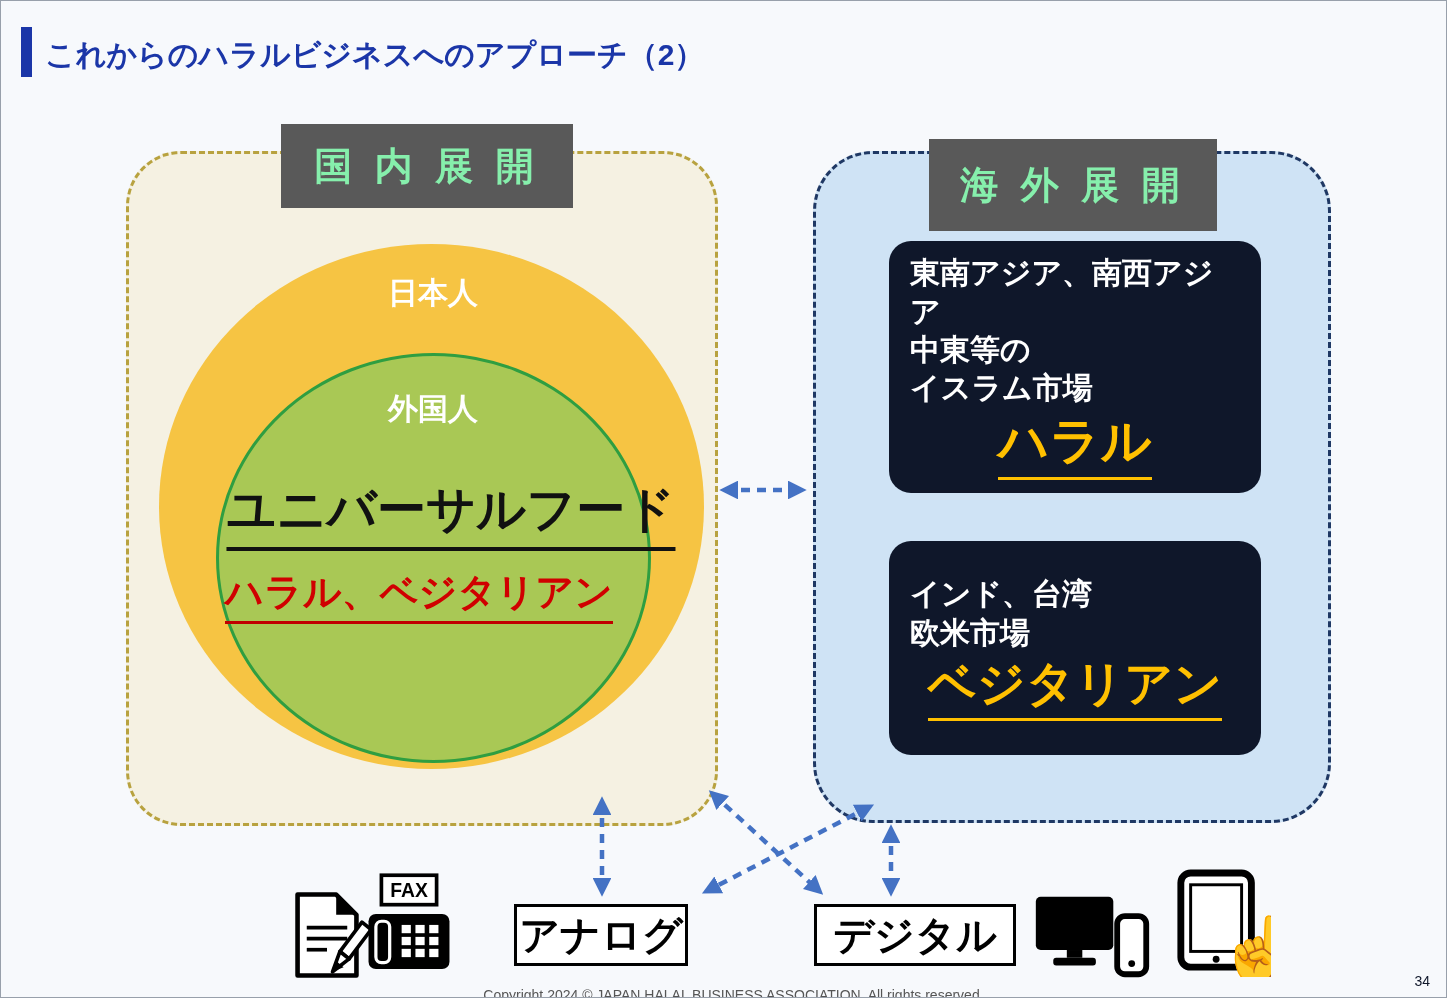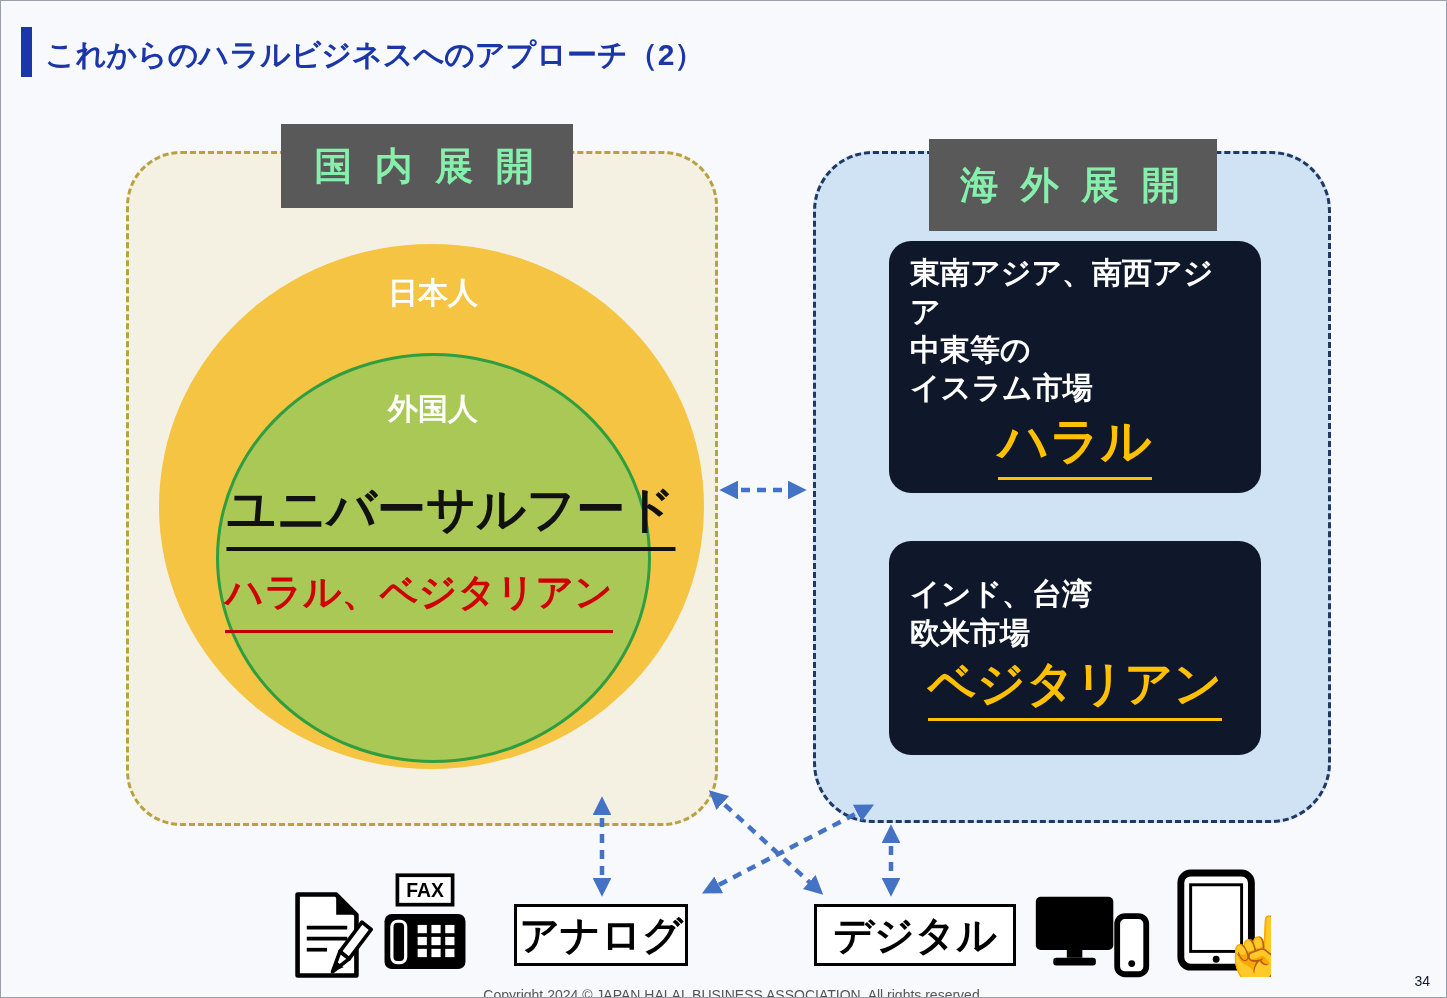--- a/index.html
+++ b/index.html
@@ -40,21 +40,21 @@
     background:#a9c855; border:3px solid #2f9e41; border-radius:50%;
   }
   .circle-label { position:absolute; transform:translateX(-50%); color:#fff; font-weight:bold; font-size:30px; white-space:nowrap; z-index:3; }
   .circle-label.jp { left:432px; top:272px; }
   .circle-label.fr { left:432px; top:388px; }
   .headline {
     position:absolute; left:424px; top:476px; transform:translateX(-50%); z-index:3;
     font-size:49px; font-weight:bold; color:#111; white-space:nowrap;
     border-bottom:4px solid #111; padding-bottom:4px;margin-left:26px;
   }
-  .red-line { position:absolute; transform:translateX(-50%); z-index:3; color:#d00000; font-weight:bold; font-size:38px; white-space:nowrap; border-bottom:3px solid #c00000; padding-bottom:12px; }
+  .red-line { position:absolute; transform:translateX(-50%); z-index:3; color:#d00000; font-weight:bold; font-size:38px; white-space:nowrap; border-bottom:3px solid #c00000; padding-bottom:3px; }
   .red-line.l1 { left:418px; top:566px; }
   .red-line.l2 { left:416px; top:616px; }
 
   
   .blue-box {
     position:absolute; background:#0f172a; border-radius:22px; z-index:3;
     display:flex; flex-direction:column; align-items:center; justify-content:center;
     color:#fff; font-weight:bold; text-align:left;
   }
   .blue-box.b1 { left:888px; top:240px; width:372px; height:252px; }
@@ -73,21 +73,21 @@
     display:flex; align-items:center; justify-content:center;
     font-size:40px; font-weight:bold; color:#000; white-space:nowrap;
   }
   .channel-box.analog  { left:513px; top:903px; width:174px; height:62px; }
   .channel-box.digital { left:813px; top:903px; width:202px; height:62px; }
 
   
   .icon { position:absolute; z-index:4; }
   .icon svg { display:block; }
   .icon.doc     { left:280px; top:888px; width:92px;  height:92px; }
-  .icon.fax     { left:378px; top:872px; width:92px;  height:102px; }
+  .icon.fax     { left:362px; top:872px; width:92px;  height:102px; }
   .icon.monitor { left:1032px; top:888px; width:118px; height:92px; }
   .icon.tablet  { left:1172px; top:868px; width:98px;  height:108px; }
 
   
   .arrows { position:absolute; left:0; top:0; width:1447px; height:998px; z-index:2; pointer-events:none; }
 
   
   .copyright { position:absolute; left:50%; transform:translateX(-50%); top:986px; font-size:14px; color:#555; white-space:nowrap;margin-left:8px; }
   .page-number { position:absolute; right:16px; top:972px; font-size:14px; color:#0f172a; }
 </style>

